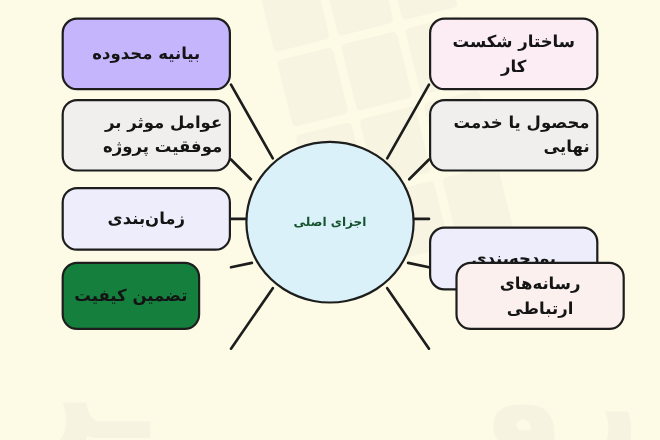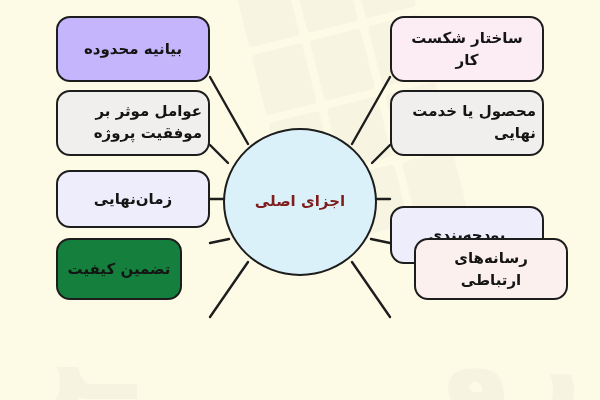--- a/index.html
+++ b/index.html
@@ -72,23 +72,23 @@
     background: #daf1f9;
     border: 2.5px solid #1d1d1d;
     box-sizing: border-box;
     display: flex;
     align-items: center;
     justify-content: center;
     text-align: center;
     z-index: 3;
   }
   .center-label {
-    font-size: 15px;
+    font-size: 11px;
     font-weight: 700;
-    color: #7f1d1d;
+    color: #14532d;
     line-height: 1.55;
     padding: 0 10px;
   }
 
   
   .node-box {
     position: absolute;
     box-sizing: border-box;
     border: 2.5px solid #1d1d1d;
     border-radius: 14px;
@@ -150,21 +150,21 @@
 
   <div class="node-box" style="left: 56px; top: 16px; width: 154px; height: 66px; background: #c4b5fd;">
     <div class="node-label">بیانیه محدوده</div>
   </div>
 
   <div class="node-box two-line" style="left: 56px; top: 90px; width: 154px; height: 66px; background: rgb(241, 239, 238);">
     <div class="node-label">عوامل موثر بر موفقیت پروژه</div>
   </div>
 
   <div class="node-box" style="left: 56px; top: 170px; width: 154px; height: 58px; background: rgb(237, 237, 251);">
-    <div class="node-label">زمان‌نهایی</div>
+    <div class="node-label">زمان‌بندی</div>
   </div>
 
   <div class="node-box" style="left: 56px; top: 238px; width: 126px; height: 62px; background: #15803d;">
     <div class="node-label">تضمین کیفیت</div>
   </div>
 
 
   <div class="node-box two-line" style="left: 390px; top: 90px; width: 154px; height: 66px; background: rgb(241, 239, 238);">
     <div class="node-label">محصول یا خدمت نهایی</div>
   </div>

